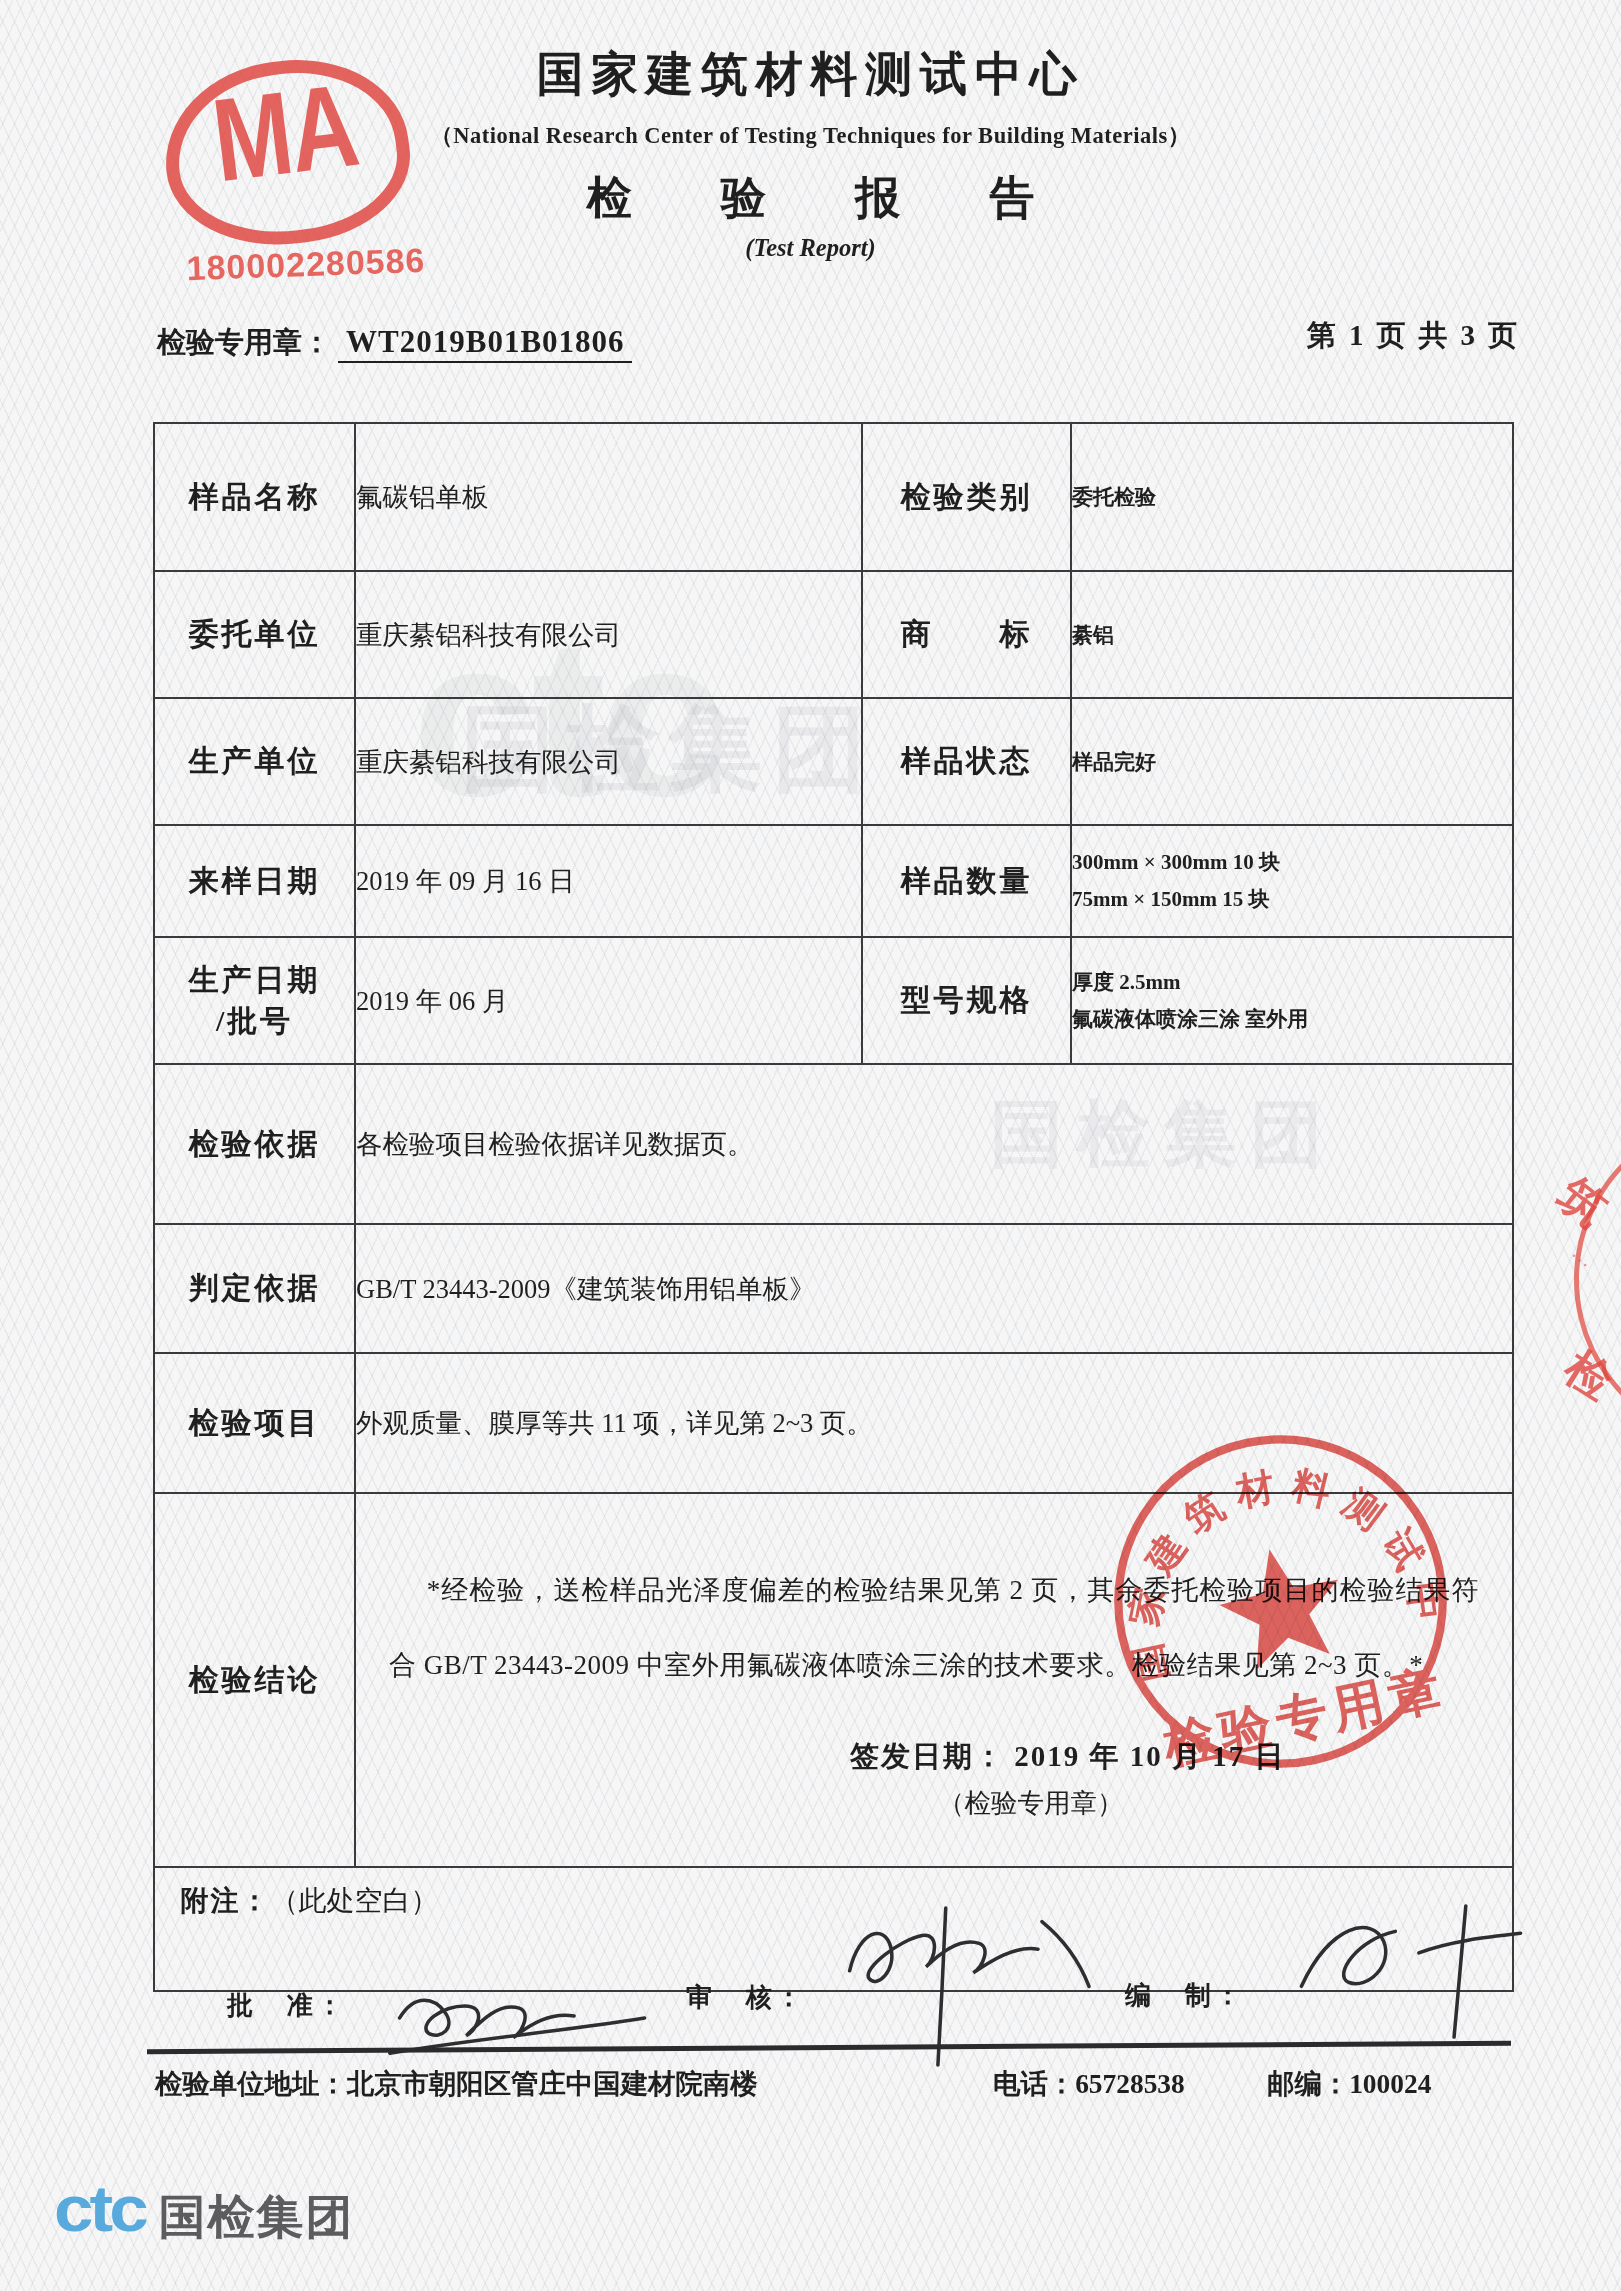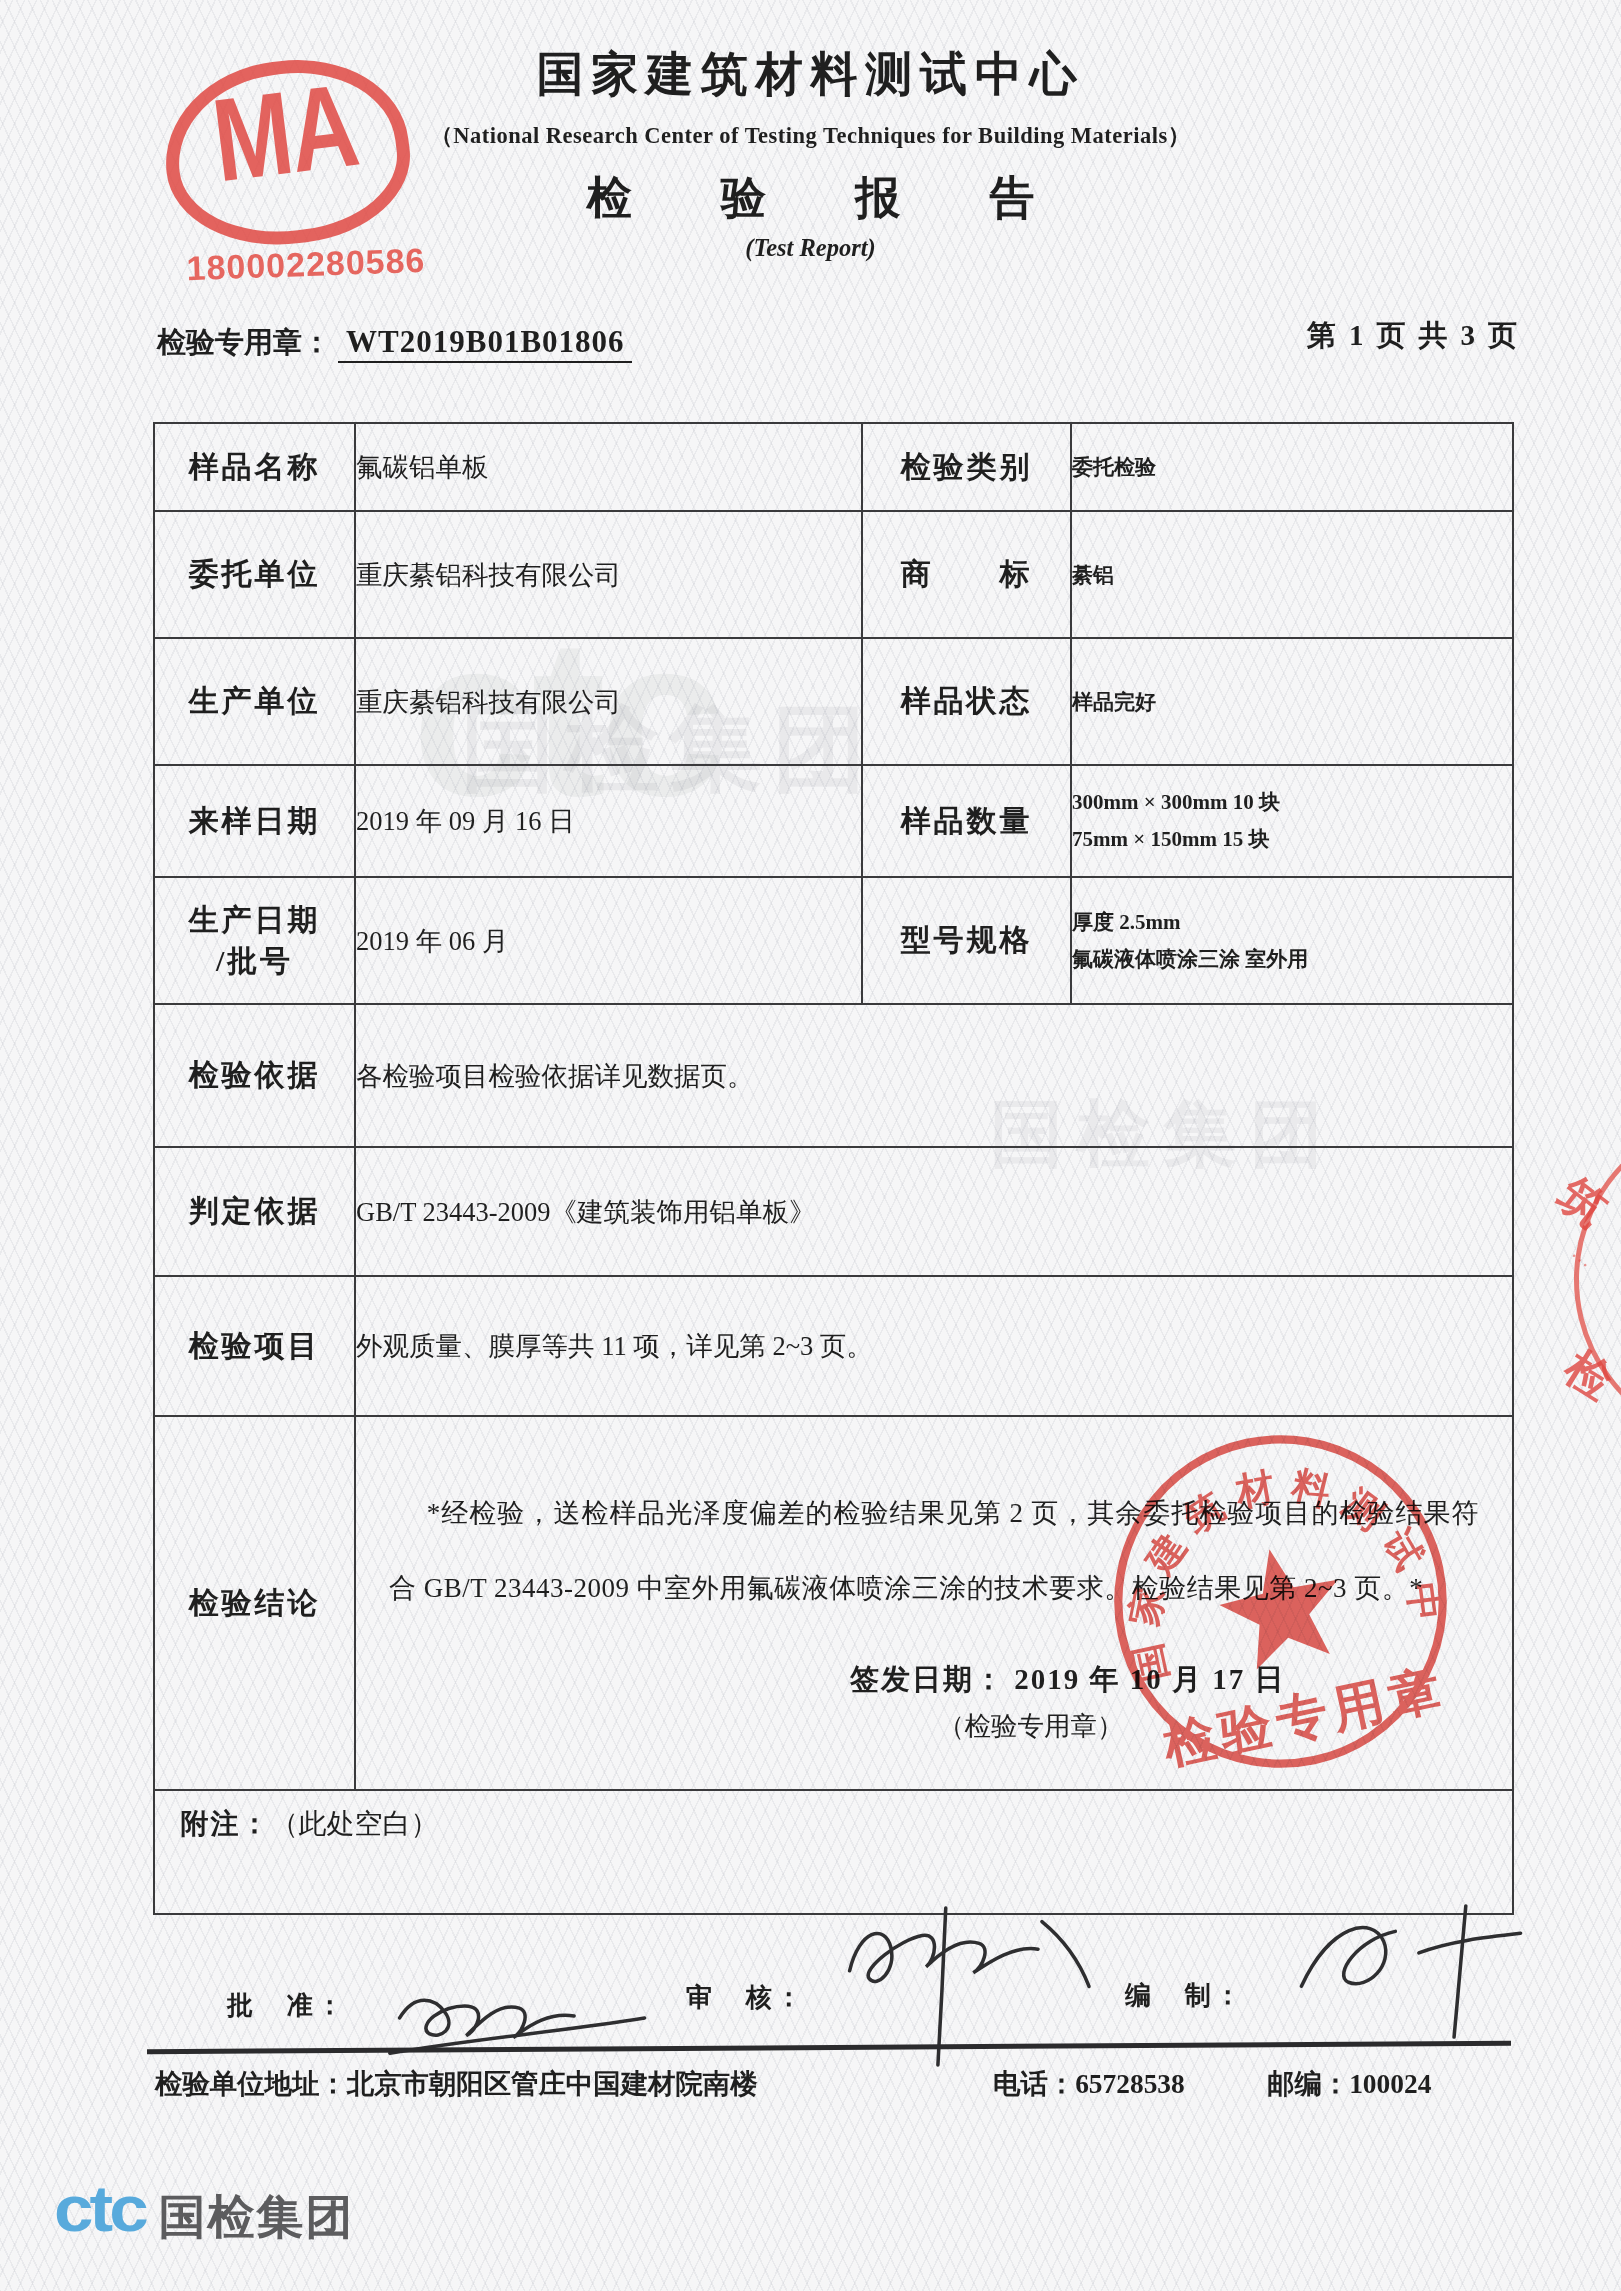--- a/index.html
+++ b/index.html
@@ -92,21 +92,21 @@
   <div class="abs page-info">第 1 页 共 3 页</div>
 
   <table class="main">
     <colgroup>
         <col style="width:201px">
         <col style="width:507px">
         <col style="width:209px">
         <col style="width:442px">
       </colgroup>
     <tbody>
-        <tr style="height:88px;">
+        <tr style="height:148px;">
       <td class="lbl">样品名称</td>
       <td class="val">氟碳铝单板</td>
       <td class="lbl">检验类别</td>
       <td class="valc">委托检验</td>
     </tr>
     <tr style="height:127px;">
       <td class="lbl">委托单位</td>
       <td class="val">重庆綦铝科技有限公司</td>
       <td class="lbl">商　　标</td>
       <td class="valc">綦铝</td>
@@ -131,21 +131,21 @@
         <div>生产日期</div>
         <div>/批号</div>
       </td>
       <td class="val">2019 年 06 月</td>
       <td class="lbl">型号规格</td>
       <td class="valc two-line">
         <div>厚度 2.5mm</div>
         <div>氟碳液体喷涂三涂  室外用</div>
       </td>
     </tr>
-    <tr style="height:143px;">
+    <tr style="height:160px;">
       <td class="lbl">检验依据</td>
       <td class="val" colspan="3">各检验项目检验依据详见数据页。</td>
     </tr>
     <tr style="height:129px;">
       <td class="lbl">判定依据</td>
       <td class="val" colspan="3">GB/T 23443-2009《建筑装饰用铝单板》</td>
     </tr>
     <tr style="height:140px;">
       <td class="lbl">检验项目</td>
       <td class="val" colspan="3">外观质量、膜厚等共 11 项，详见第 2~3 页。</td>

